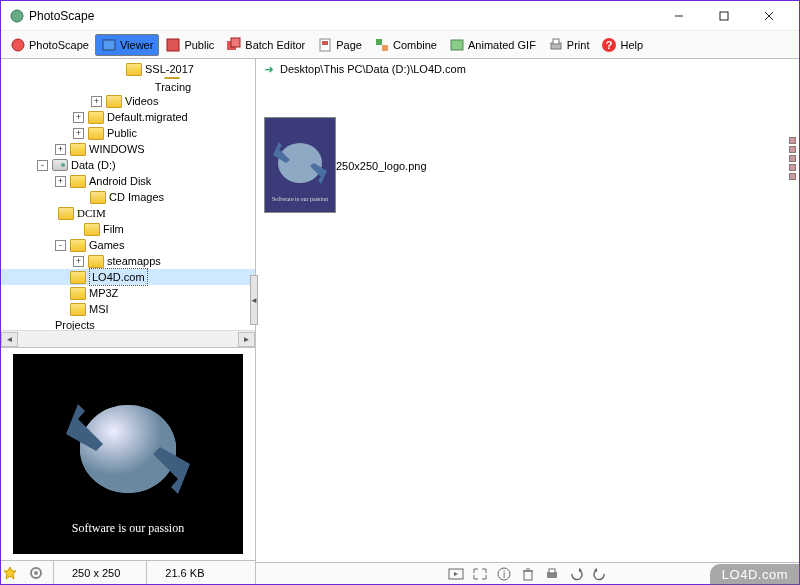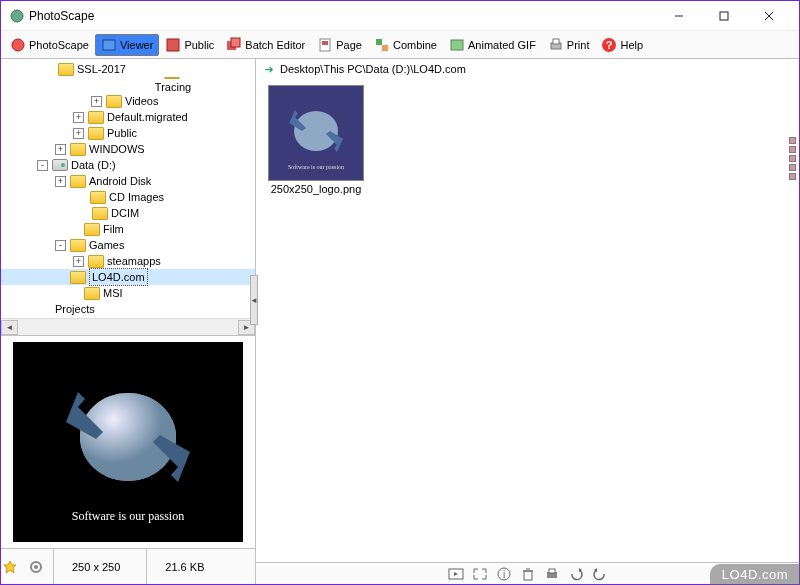--- a/index.html
+++ b/index.html
@@ -34,31 +34,31 @@
 .sel-box { border: 1px dotted #555; padding: 0 2px; }
 
 .tree-scroll-h { height: 17px; background: #f0f0f0; border-top: 1px solid #ddd; display: flex; align-items: center; }
 .tree-scroll-h .arrow { width: 17px; height: 15px; background: #e8e8e8; border: 1px solid #c0c0c0; display:flex; align-items:center; justify-content:center; font-size:8px; color:#555;}
 .tree-scroll-h .track { flex:1; }
 
 .preview { height: 213px; border-top: 1px solid #c0c0c0; background: #fff; display:flex; align-items:center; justify-content:center; }
 .preview-img { width: 230px; height: 200px; background: #000; display:flex; flex-direction:column; align-items:center; justify-content:center; position:relative; }
 .preview-img .txt { color: #fff; font-size: 12px; font-family: Georgia, serif; position:absolute; bottom: 18px; }
 
-.statusbar { height: 36px; border-top: 1px solid #c0c0c0; display: flex; align-items: center; background: #fafafa; font-size: 11px; gap: 8px; }
+.statusbar { height: 24px; border-top: 1px solid #c0c0c0; display: flex; align-items: center; background: #fafafa; font-size: 11px; gap: 8px; }
 .stat-ico { width: 18px; height: 18px; display:flex; align-items:center; justify-content:center; }
 .stat-cell { border-left: 1px solid #c0c0c0; padding: 0 18px; height: 100%; display:flex; align-items:center; }
 
 .right { flex: 1; display: flex; flex-direction: column; position: relative; }
 .collapse-handle { position: absolute; left: -6px; top: 216px; width: 8px; height: 50px; background: #e4e4e4; border: 1px solid #b0b0b0; display:flex; align-items:center; justify-content:center; font-size:8px; color:#555; cursor:pointer; }
 .pathbar { height: 20px; padding: 2px 6px; font-size: 11px; display:flex; align-items:center; gap:4px; }
 .path-arrow { width:14px; height:14px; display:flex; align-items:center; justify-content:center; color:#2a6; font-size:11px; }
 
 .thumbs { flex: 1; padding: 6px 8px; overflow:auto; }
-.thumb { width: 104px; display:flex; flex-direction:column; align-items:center; font-size: 11px; }
+.thumb { width: 104px; display:flex; flex-direction:row; align-items:center; font-size: 11px; margin-top: 32px; }
 .thumb-img { width: 96px; height: 96px; background: #3b3b7a; border: 1px solid #888; display:flex; flex-direction:column; align-items:center; justify-content:center; position:relative; }
 .thumb-img .tcap { color:#ddd; font-size:6px; position:absolute; bottom:10px; font-family: Georgia, serif; }
 .thumb .cap { text-align:center; margin-top:2px; }
 
 .right-toolbar { position:absolute; right: 3px; top: 78px; width: 7px; height: 56px; }
 .right-toolbar div { width:7px; height:7px; margin-bottom:2px; background:#c9a; border:1px solid #877; }
 
 .bottom-icons { height: 22px; border-top:1px solid #c0c0c0; display:flex; align-items:center; justify-content:center; gap:6px; background:#fafafa;}
 .bicon { width:18px; height:16px; display:flex; align-items:center; justify-content:center; color:#555; }
 
@@ -176,21 +176,21 @@
         </span>
       <span>Help</span>
     </div>
   </div>
 
   <div class="body">
 
     <div class="left">
       <div class="tree-wrap">
         <div class="tree" id="tree">
-            <div class="tnode" style="padding-left: 42px;">
+            <div class="tnode" style="padding-left: 110px;">
               <span class="exp-blank"></span>
               <span class="folder-icon folder-closed"></span>
               <span>SSL-2017</span>
             </div>
             <div class="tnode" style="padding-left: 90px; flex-direction: column;">
               <span class="exp-blank"></span>
               <span class="folder-icon folder-closed"></span>
               <span>Tracing</span>
             </div>
             <div class="tnode" style="padding-left: 90px;">
@@ -221,21 +221,21 @@
             <div class="tnode" style="padding-left: 54px;">
               <span class="expander">+</span>
               <span class="folder-icon folder-closed"></span>
               <span>Android Disk</span>
             </div>
             <div class="tnode" style="padding-left: 74px;">
               <span class="exp-blank"></span>
               <span class="folder-icon folder-closed"></span>
               <span>CD Images</span>
             </div>
-            <div class="tnode" style="padding-left: 76px;">
+            <div class="tnode" style="padding-left: 42px; font-family: Liberation Serif, serif;">
               <span class="exp-blank"></span>
               <span class="folder-icon folder-closed"></span>
               <span>DCIM</span>
             </div>
             <div class="tnode" style="padding-left: 68px;">
               <span class="exp-blank"></span>
               <span class="folder-icon folder-closed"></span>
               <span>Film</span>
             </div>
             <div class="tnode" style="padding-left: 54px;">
@@ -246,21 +246,26 @@
             <div class="tnode" style="padding-left: 72px;">
               <span class="expander">+</span>
               <span class="folder-icon folder-closed"></span>
               <span>steamapps</span>
             </div>
             <div class="tnode sel" style="padding-left: 54px;">
               <span class="exp-blank"></span>
               <span class="folder-icon folder-closed"></span>
               <span class="sel-box">LO4D.com</span>
             </div>
-            <div class="tnode" style="padding-left: 68px;">
+            <div class="tnode" style="padding-left: 54px;">
+              <span class="exp-blank"></span>
+              <span class="folder-icon folder-closed"></span>
+              <span>MP3Z</span>
+            </div>
+            <div class="tnode" style="padding-left: 54px;">
               <span class="exp-blank"></span>
               <span class="folder-icon folder-closed"></span>
               <span>MSI</span>
             </div>
             <div class="tnode" style="padding-left: 54px;">
               <span>Projects</span>
             </div>
           </div>
       </div>
       <div class="tree-scroll-h">

